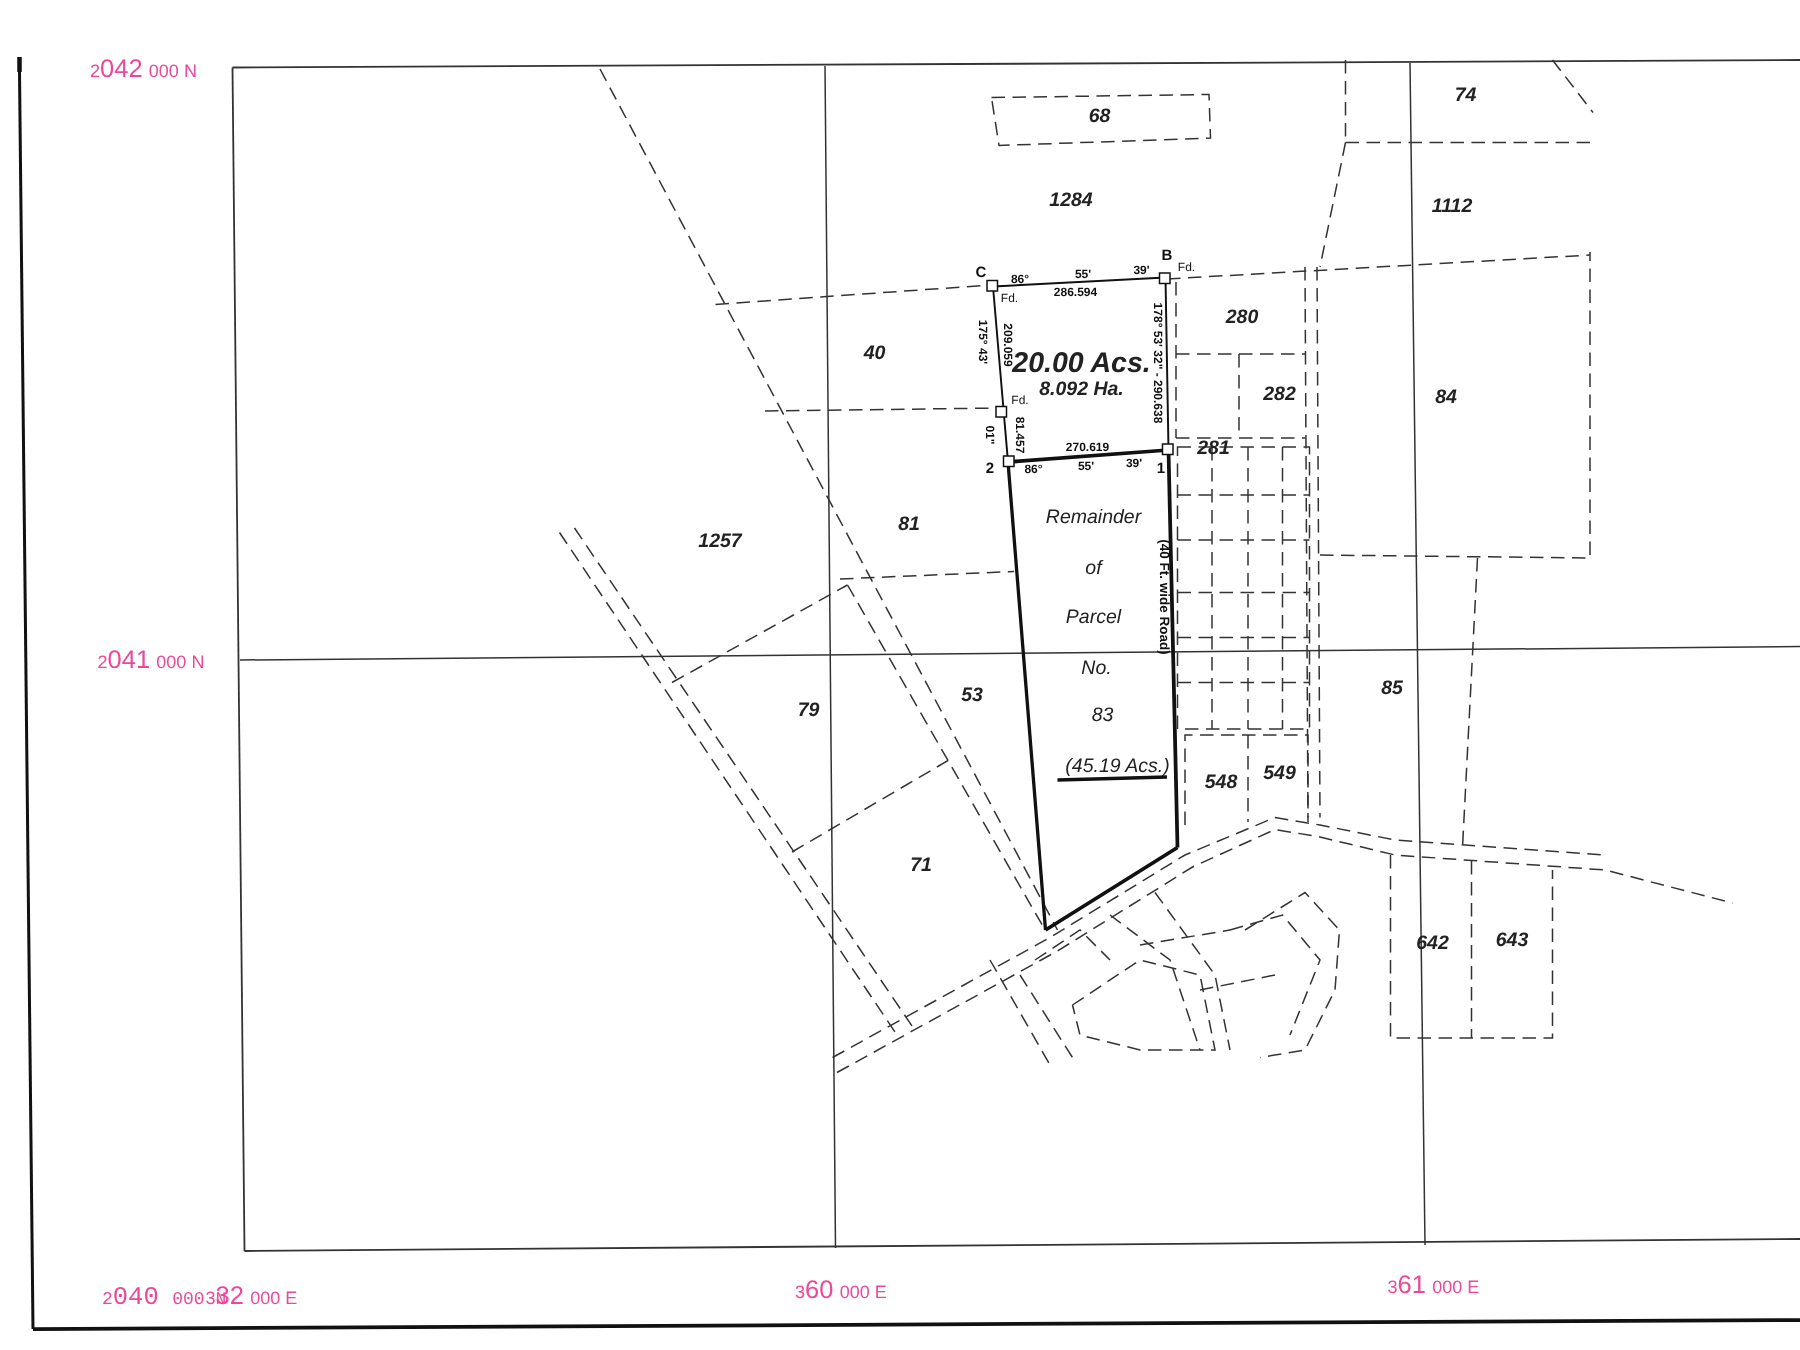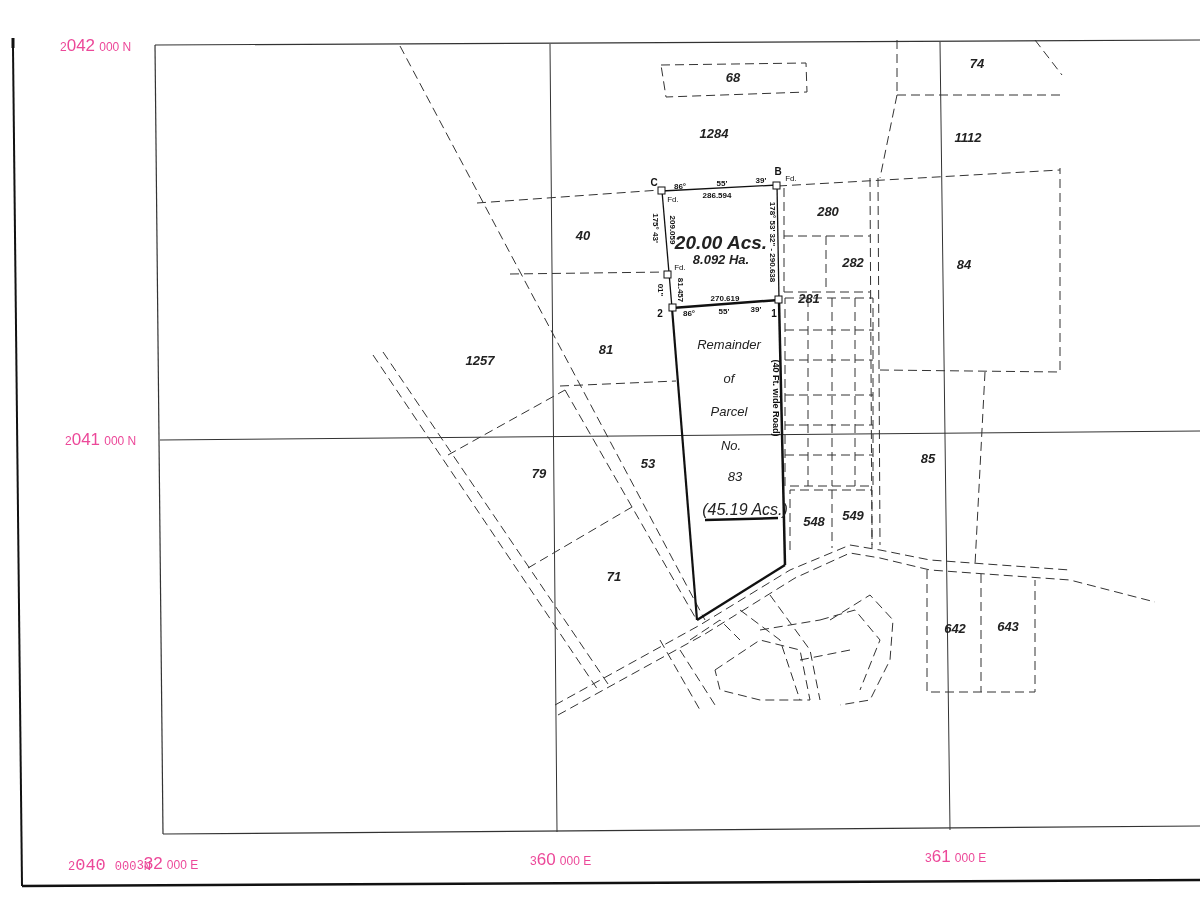--- a/index.html
+++ b/index.html
@@ -183,16 +183,16 @@
 <div class="tiny" style="left:725px;top:298px;">270.619</div>
 <div class="tiny" style="left:689px;top:313px;">86°</div>
 <div class="tiny" style="left:724px;top:311px;">55'</div>
 <div class="tiny" style="left:756px;top:309px;">39'</div>
 
 <div class="lbl plain" style="left:729px;top:344px;font-size:13px;">Remainder</div>
 <div class="lbl plain" style="left:729px;top:378px;font-size:13px;">of</div>
 <div class="lbl plain" style="left:729px;top:411px;font-size:13px;">Parcel</div>
 <div class="lbl plain" style="left:731px;top:445px;font-size:13px;">No.</div>
 <div class="lbl plain" style="left:735px;top:476px;font-size:13px;">83</div>
-<div class="lbl plain" style="left:745px;top:510px;font-size:16px;">(45.19 Acs.)</div>
+<div class="lbl plain" style="left:745px;top:510px;font-size:13px;">(45.19 Acs.)</div>
 <div class="tiny vert" style="left:776px;top:398px;font-size:9px;">(40 Ft. wide Road)</div>
 
 </div>
 
 </body></html>

